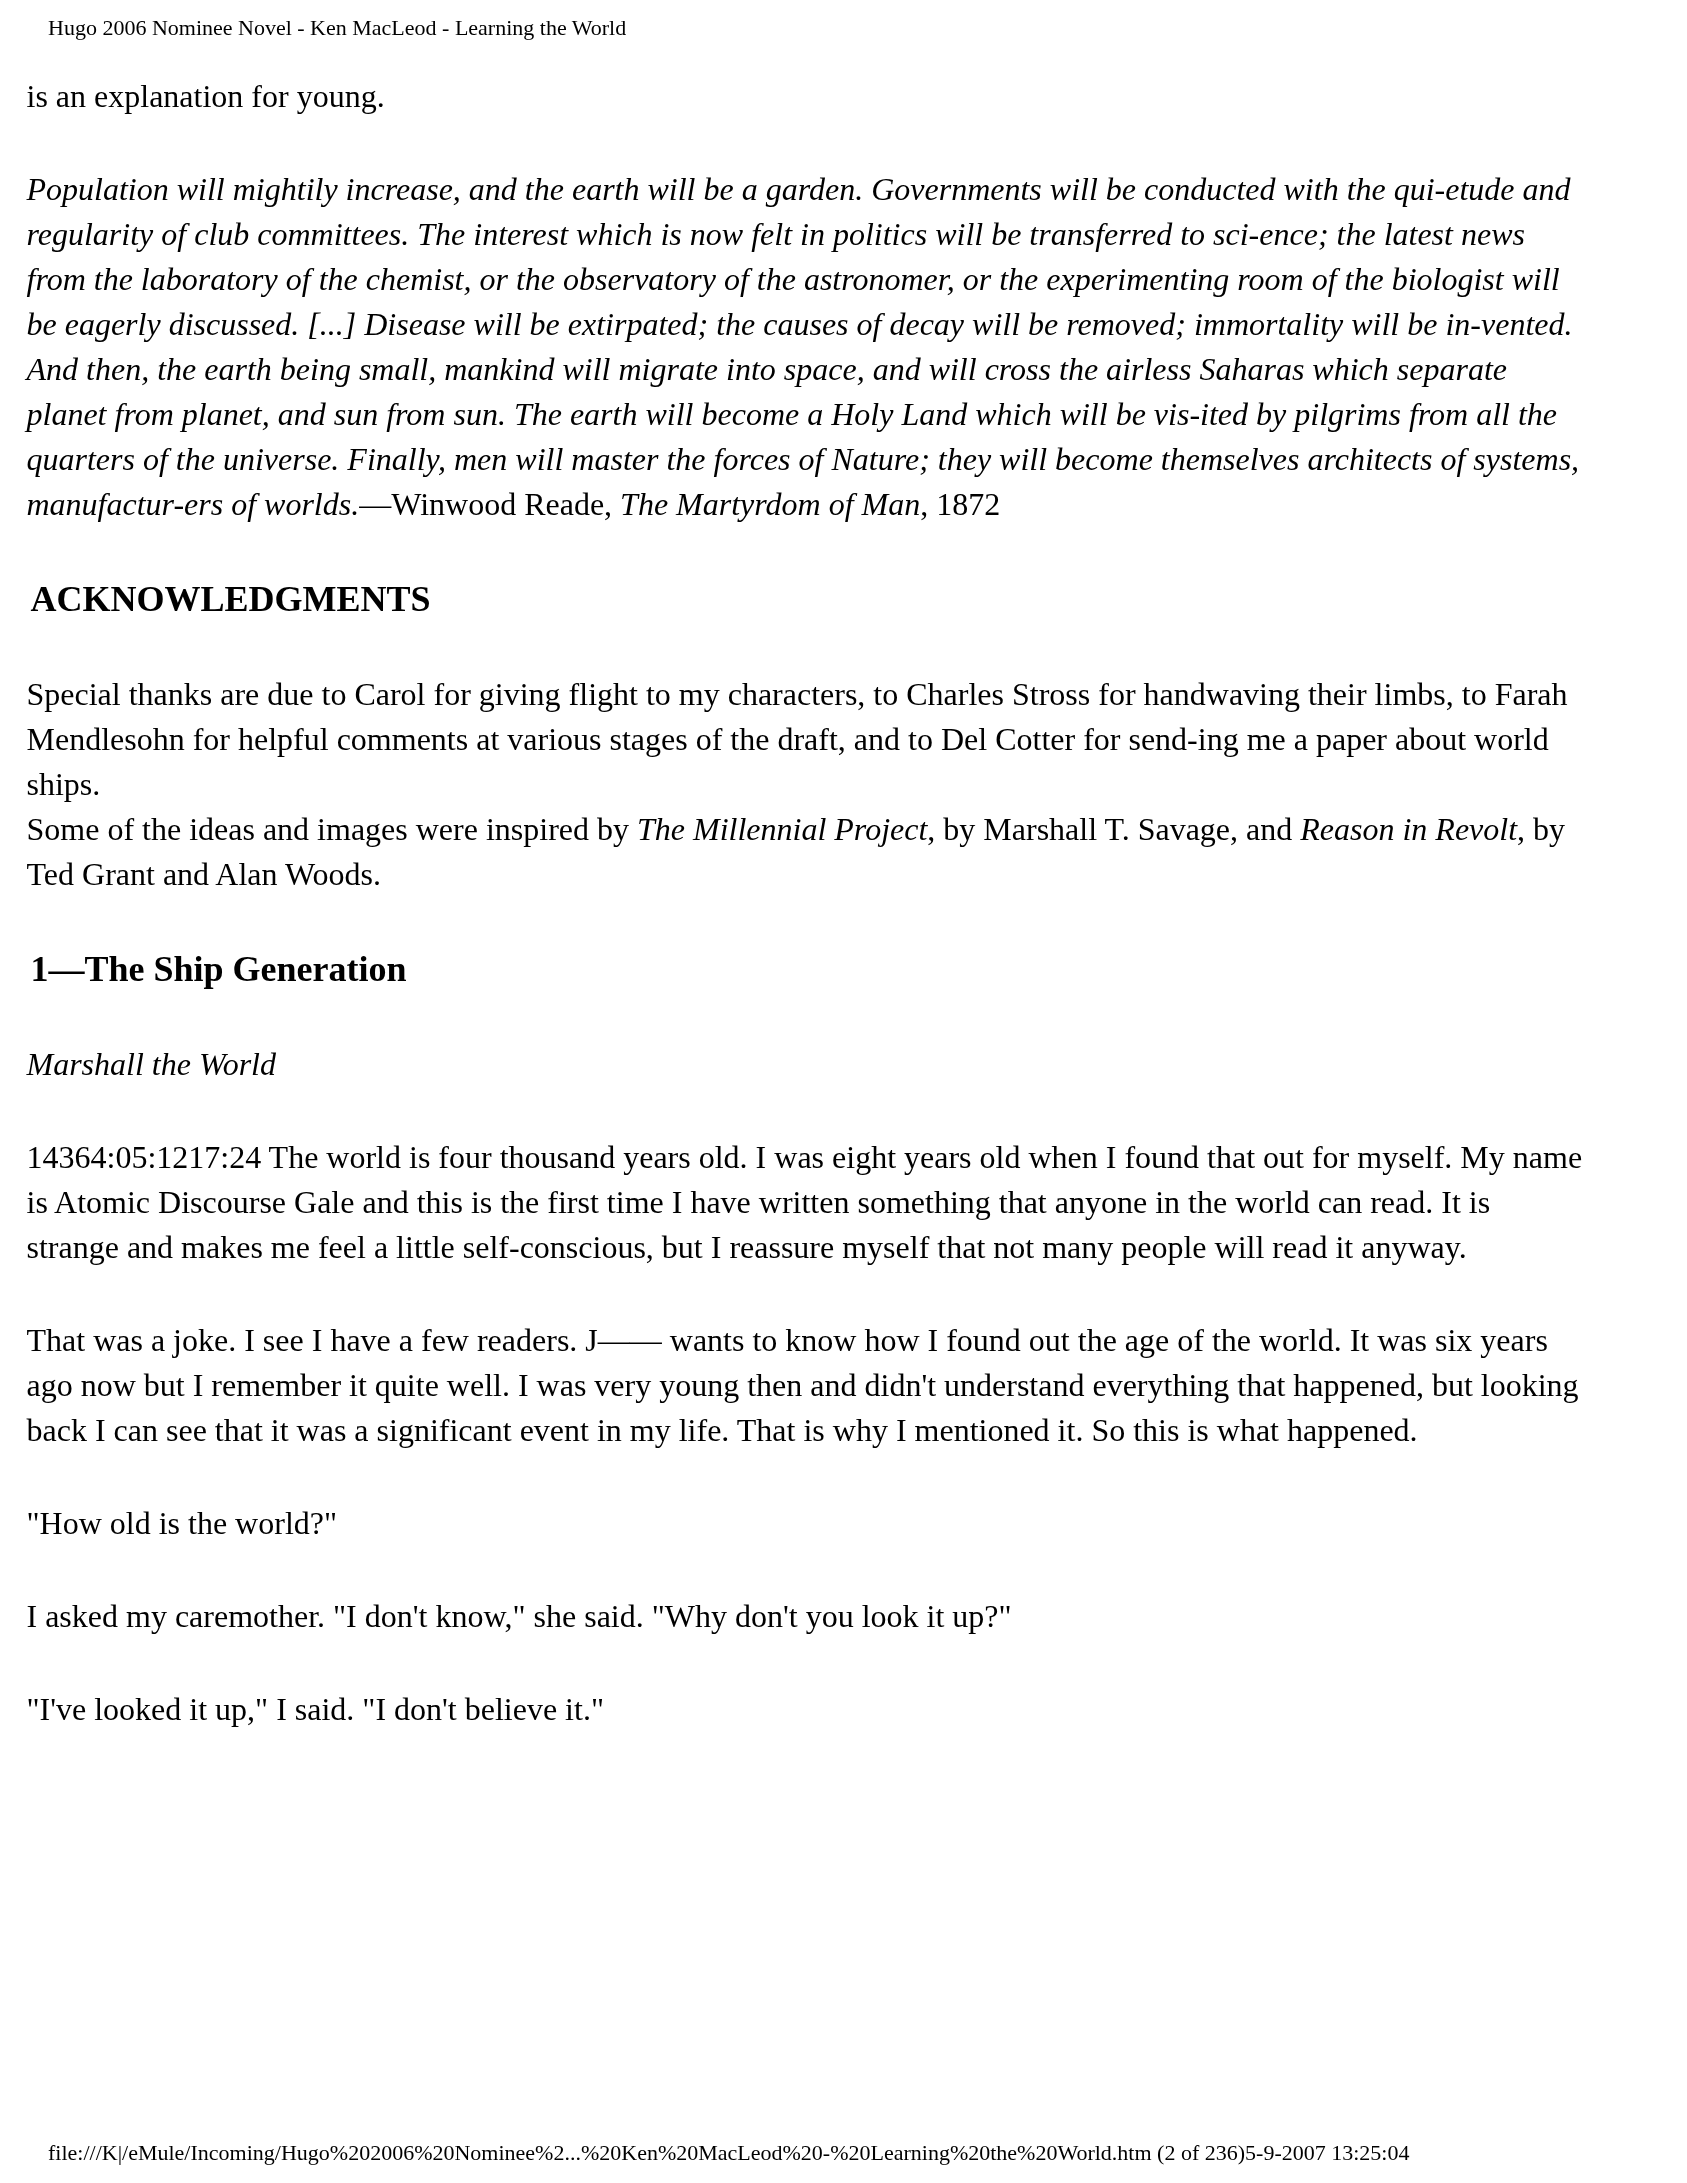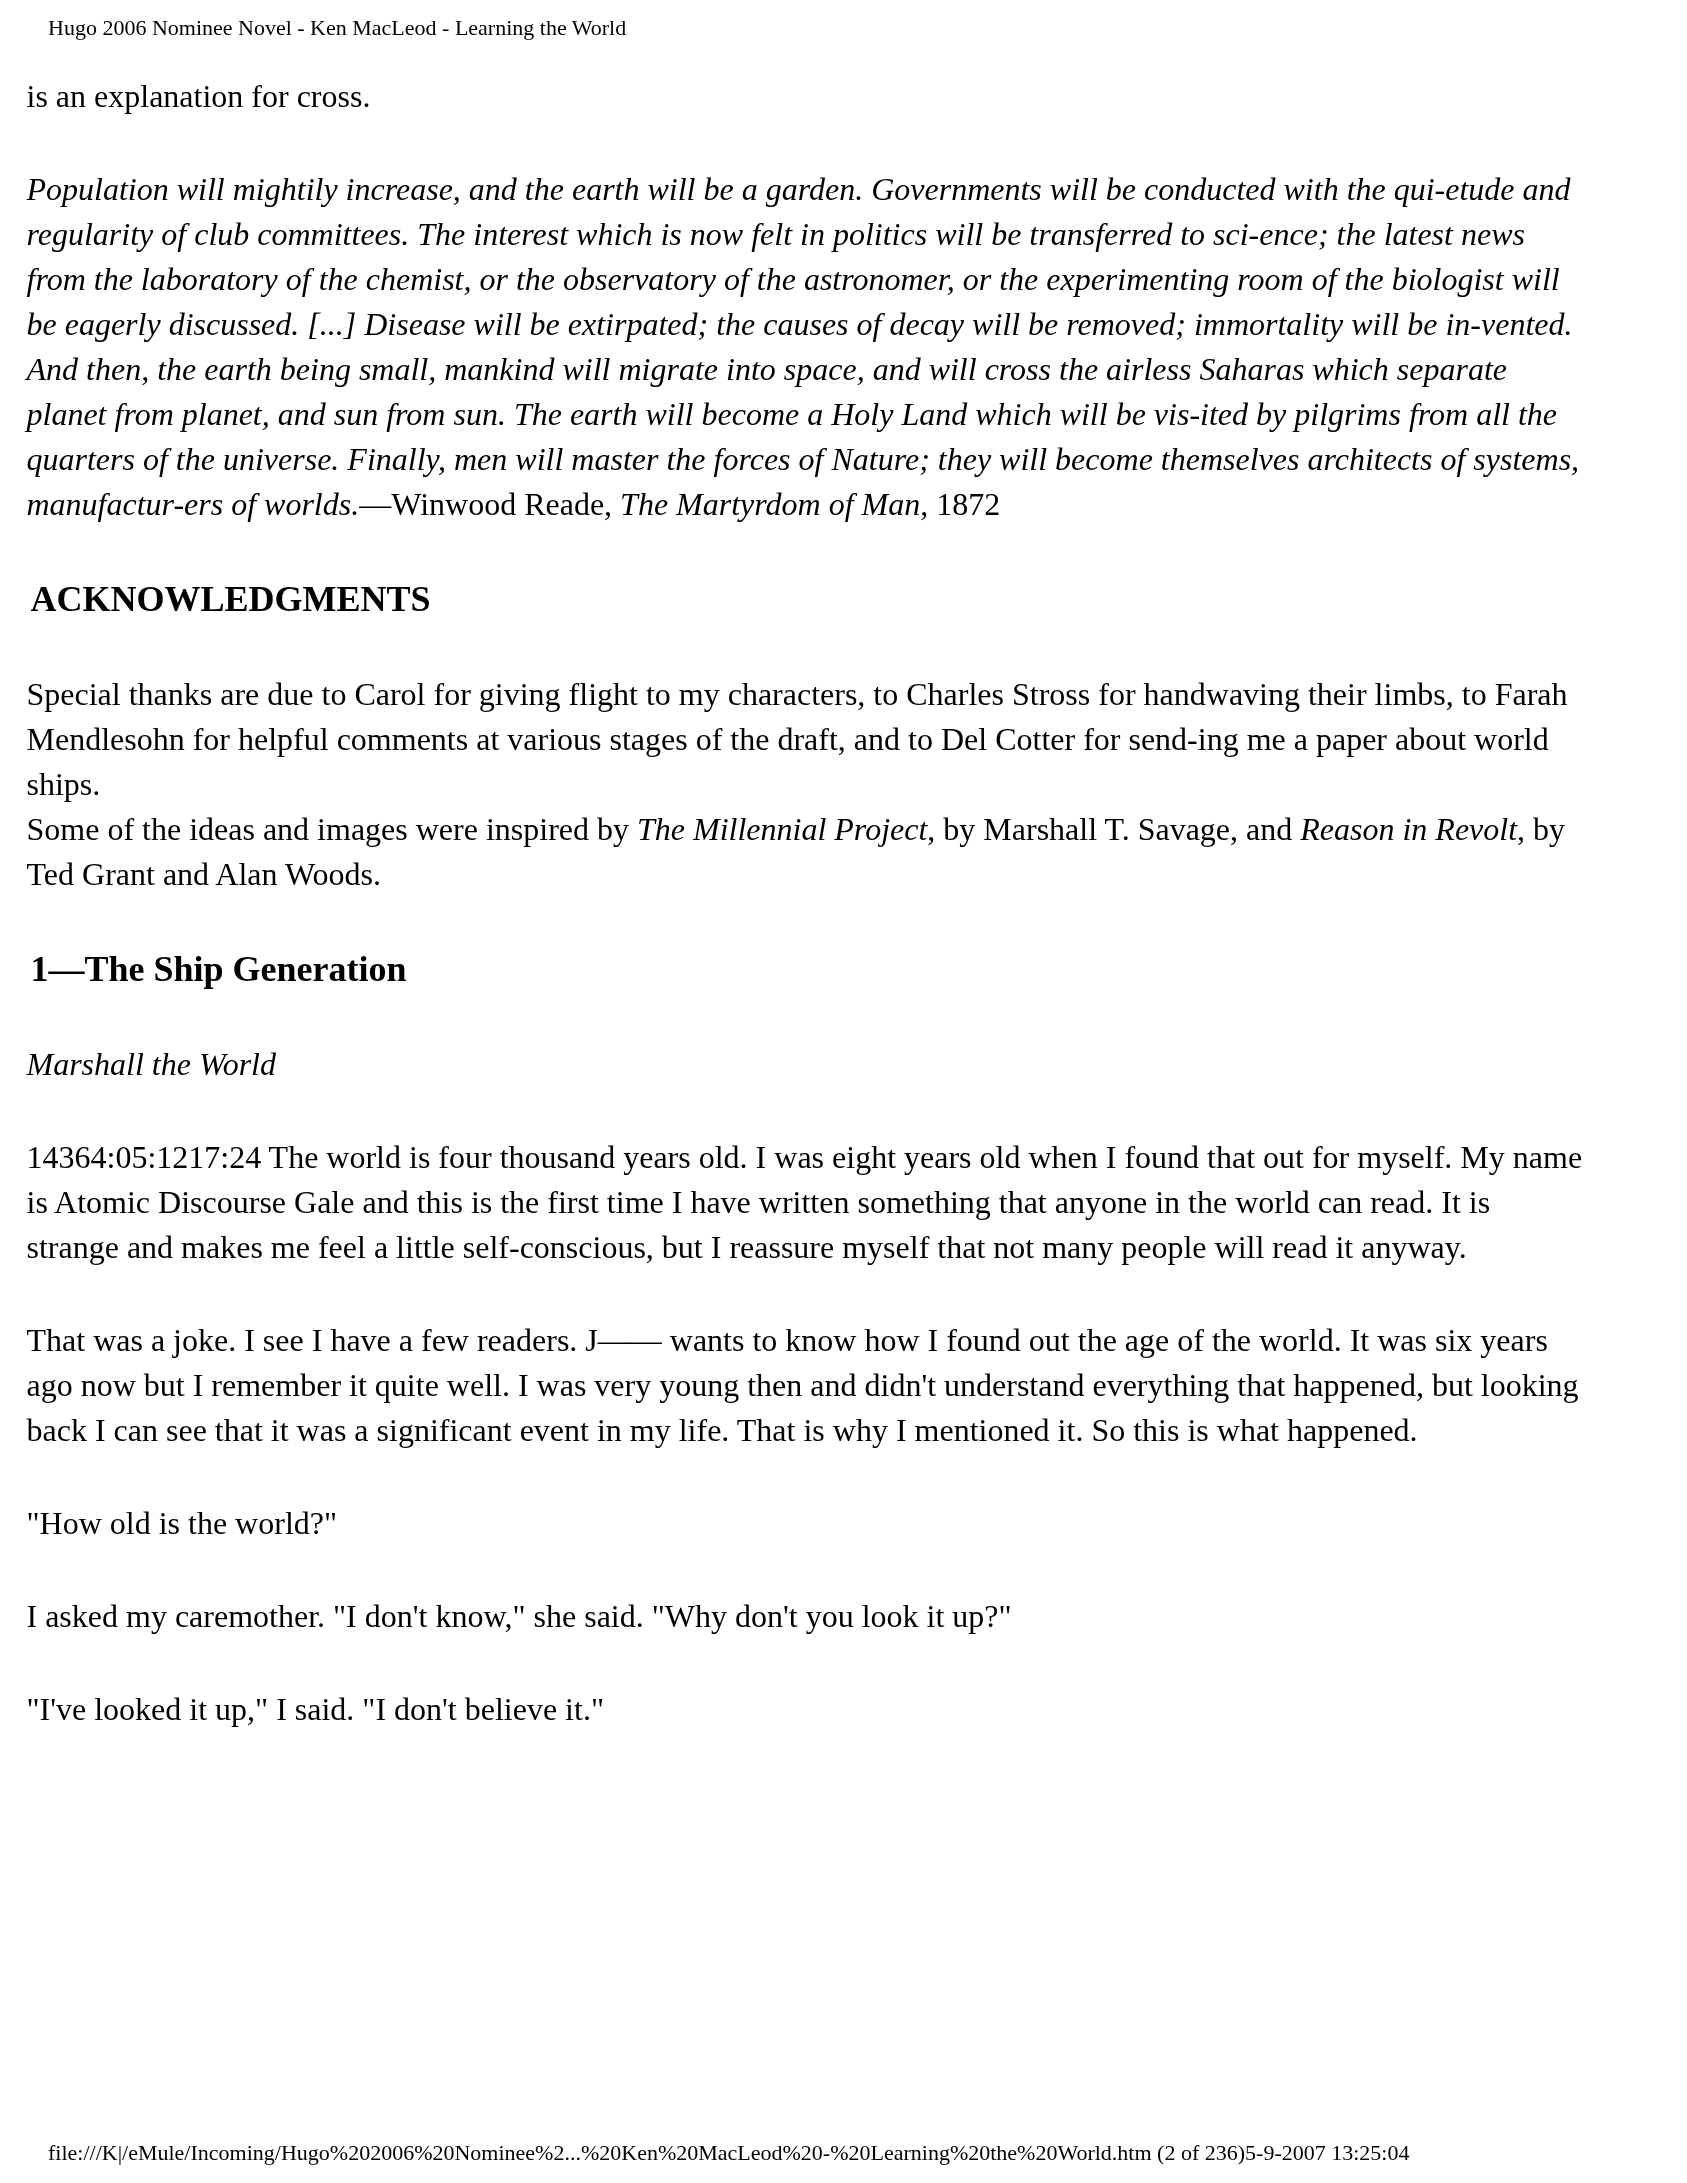--- a/index.html
+++ b/index.html
@@ -56,21 +56,21 @@
 </style>
 </head>
 <body>
 
 <div class="page">
 
   <div class="print-header">Hugo 2006 Nominee Novel - Ken MacLeod - Learning the World</div>
 
   <div class="content">
 
-    <p>is an explanation for cross.</p>
+    <p>is an explanation for young.</p>
 
     <p><i>Population will mightily increase, and the earth will be a garden. Governments will be conducted with the qui-etude and regularity of club committees. The interest which is now felt in politics will be transferred to sci-ence; the latest news from the laboratory of the chemist, or the observatory of the astronomer, or the experimenting room of the biologist will be eagerly discussed. [...] Disease will be extirpated; the causes of decay will be removed; immortality will be in-vented. And then, the earth being small, mankind will migrate into space, and will cross the airless Saharas which separate planet from planet, and sun from sun. The earth will become a Holy Land which will be vis-ited by pilgrims from all the quarters of the universe. Finally, men will master the forces of Nature; they will become themselves architects of systems, manufactur-ers of worlds.</i><span>—Winwood Reade, </span><i>The Martyrdom of Man</i><span>, 1872</span></p>
 
     <h2>ACKNOWLEDGMENTS</h2>
 
     <p><span>Special thanks are due to Carol for giving flight to my characters, to Charles Stross for handwaving their limbs, to Farah Mendlesohn for helpful comments at various stages of the draft, and to Del Cotter for send-ing me a paper about world ships.</span><br><span>Some of the ideas and images were inspired by </span><i>The Millennial Project</i><span>, by Marshall T. Savage, and </span><i>Reason in Revolt</i><span>, by Ted Grant and Alan Woods.</span></p>
 
     <h2>1—The Ship Generation</h2>
 
     <p class="italic">Marshall the World</p>

